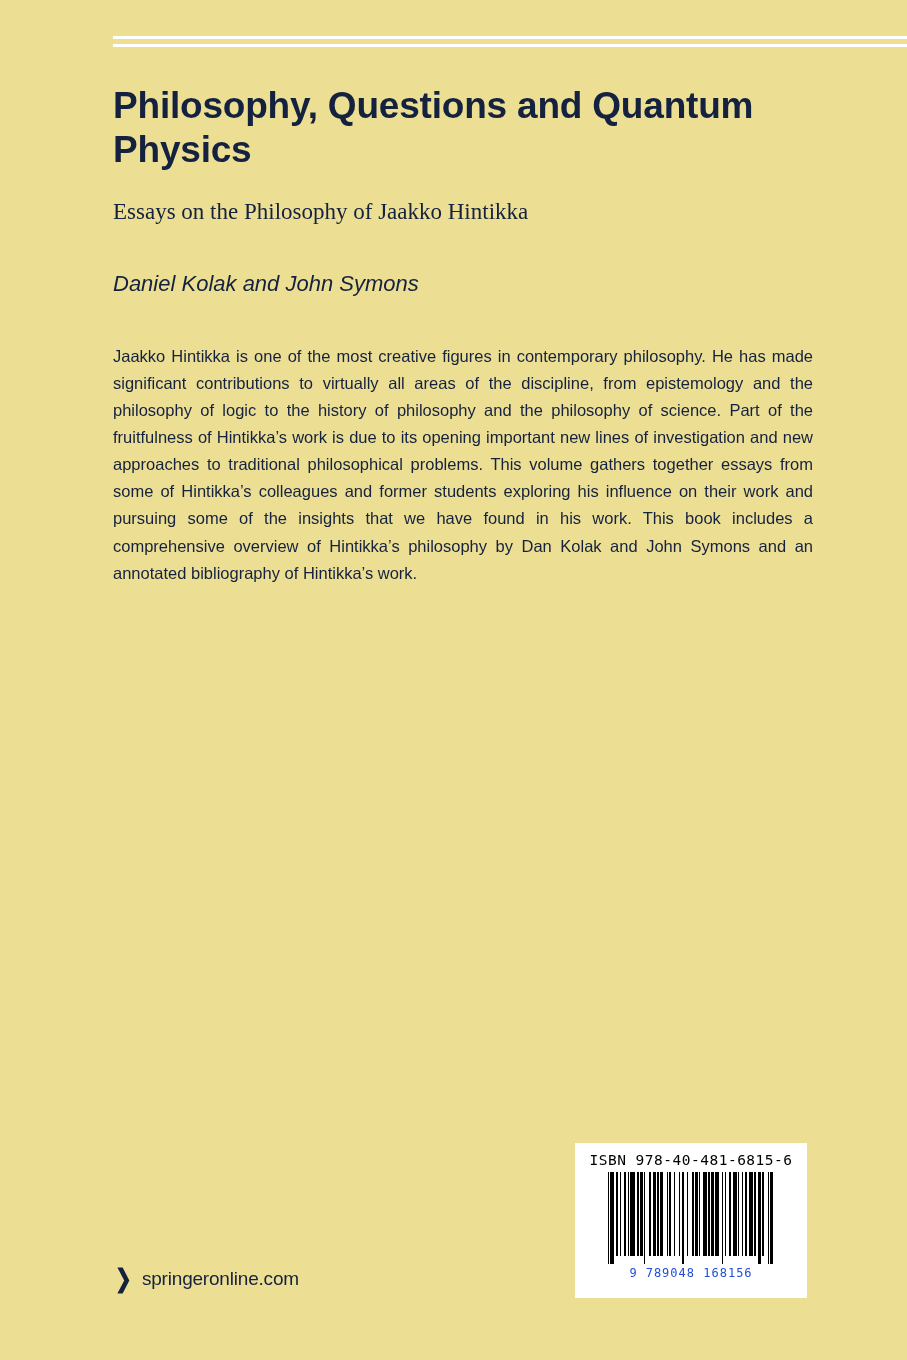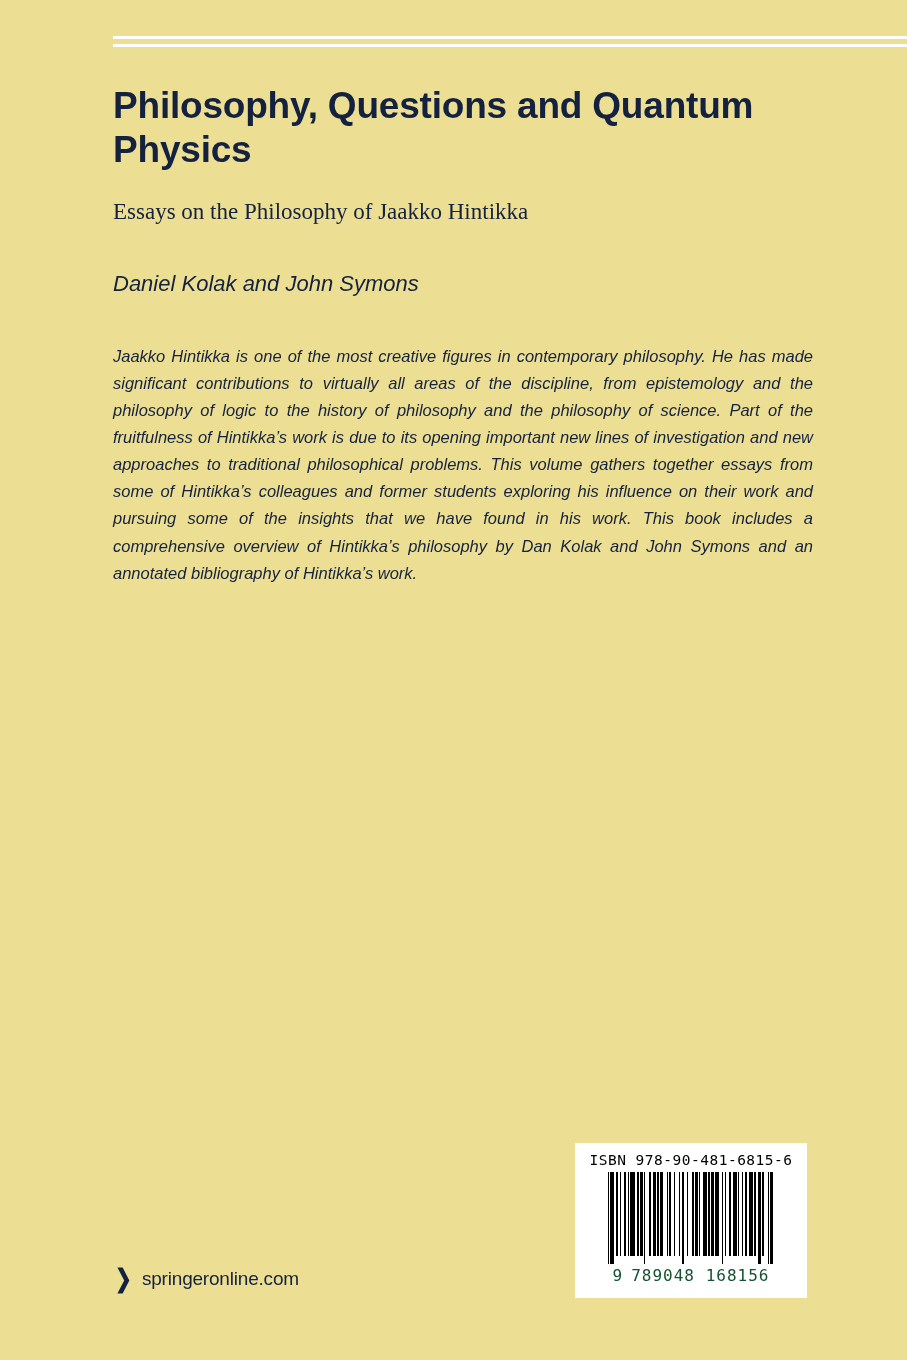--- a/index.html
+++ b/index.html
@@ -79,21 +79,20 @@
     font-style: italic;
   }
 
   .blurb {
     font-size: 16.5px;
     line-height: 1.64;
     text-align: justify;
     color: #14213f;
     margin: 0;
     width: 700px;
-    font-style: italic;
   }
 
   
   .barcode-box {
     position: absolute;
     left: 575px;
     top: 1143px;
     width: 232px;
     height: 155px;
     background: #ffffff;
@@ -117,23 +116,23 @@
     justify-content: center;
     gap: 0px;
     padding: 0 6px;
   }
   .bars span {
     display: block;
     background: #000;
   }
   .ean-digits {
     font-family: "DejaVu Sans Mono", monospace;
-    font-size: 16px;
+    font-size: 12px;
     letter-spacing: 1px;
-    color: #14532d;
+    color: #1d4ed8;
     text-align: center;
     margin-top: 2px;
     white-space: nowrap;
   }
   .ean-digits .lead { margin-right: 8px; }
 
   
   .springer {
     position: absolute;
     left: 113px;
@@ -167,21 +166,21 @@
   </div>
 
   <div class="content">
     <h1 class="title">Philosophy, Questions and Quantum Physics</h1>
     <h2 class="subtitle">Essays on the Philosophy of Jaakko Hintikka</h2>
     <p class="editors">Daniel Kolak and John Symons</p>
     <p class="blurb">Jaakko Hintikka is one of the most creative figures in contemporary philosophy. He has made significant contributions to virtually all areas of the discipline, from epistemology and the philosophy of logic to the history of philosophy and the philosophy of science. Part of the fruitfulness of Hintikka’s work is due to its opening important new lines of investigation and new approaches to traditional philosophical problems. This volume gathers together essays from some of Hintikka’s colleagues and former students exploring his influence on their work and pursuing some of the insights that we have found in his work. This book includes a comprehensive overview of Hintikka’s philosophy by Dan Kolak and John Symons and an annotated bibliography of Hintikka’s work.</p>
   </div>
 
   <div class="barcode-box">
-    <div class="isbn-text">ISBN 978-90-481-6815-6</div>
+    <div class="isbn-text">ISBN 978-40-481-6815-6</div>
     <div class="bars">
         <span style="width: 1.35px; height: 92px; background: rgb(0, 0, 0);"></span>
         <span style="width: 1.35px; height: 92px; background: transparent;"></span>
         <span style="width: 4.05px; height: 92px; background: rgb(0, 0, 0);"></span>
         <span style="width: 1.35px; height: 92px; background: transparent;"></span>
         <span style="width: 2.7px; height: 84px; background: rgb(0, 0, 0);"></span>
         <span style="width: 1.35px; height: 84px; background: transparent;"></span>
         <span style="width: 1.35px; height: 84px; background: rgb(0, 0, 0);"></span>
         <span style="width: 2.7px; height: 84px; background: transparent;"></span>
         <span style="width: 2.7px; height: 84px; background: rgb(0, 0, 0);"></span>

